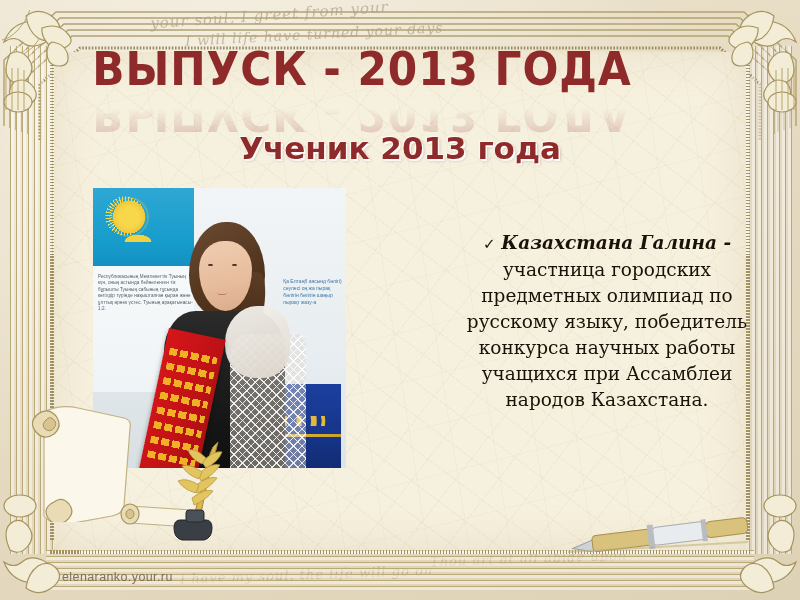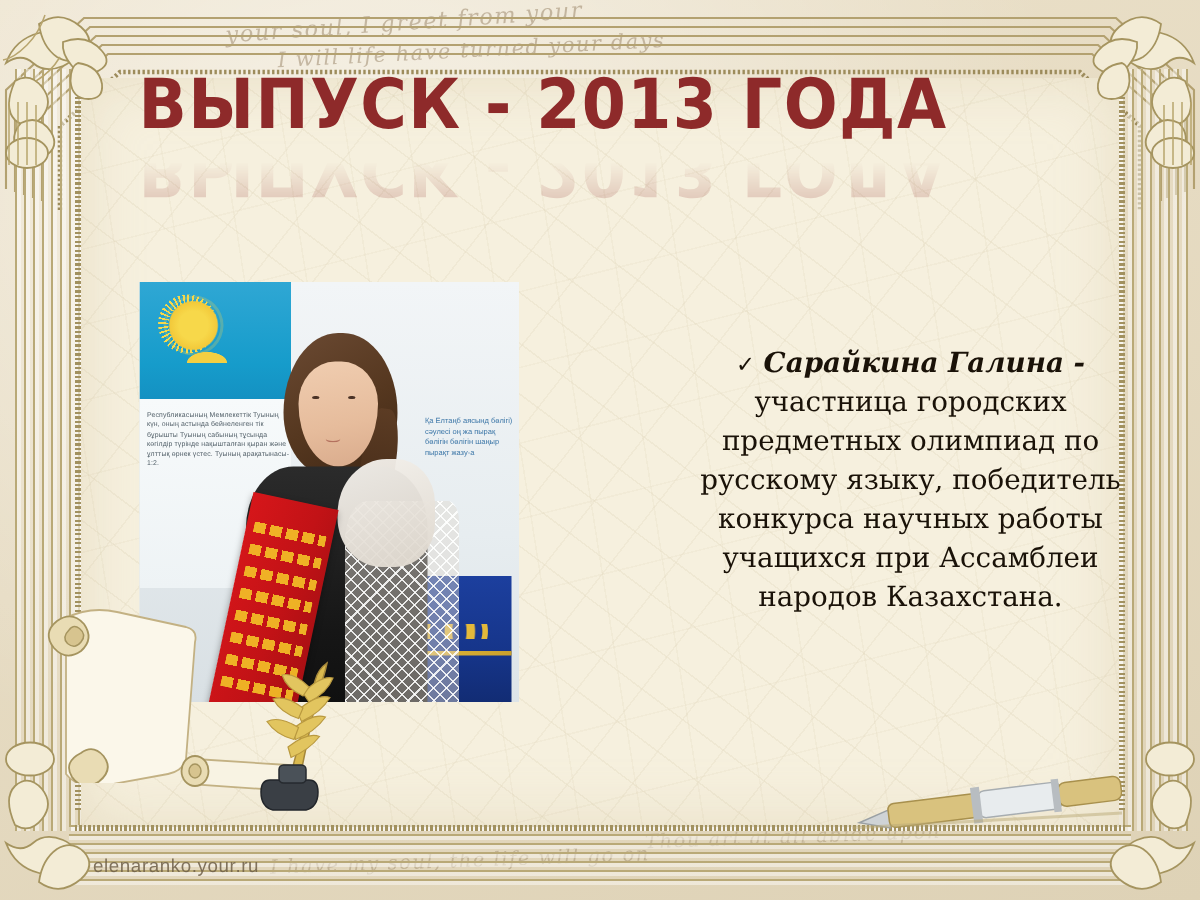--- a/index.html
+++ b/index.html
@@ -336,20 +336,21 @@
       <path d="M14,56 q10,-6 18,4 q8,10 0,20 q-9,10 -18,2 q-8,-8 0,-26 z"></path>
       <ellipse cx="24" cy="100" rx="16" ry="11"></ellipse>
     </g>
   </svg>
 
   <div class="title-wrap">
     <div class="title">ВЫПУСК - 2013 ГОДА</div>
     <div class="title-reflection">ВЫПУСК - 2013 ГОДА</div>
   </div>
 
+  <div class="subtitle">Ученик 2013 года</div>
 
   <div class="photo">
     <div class="ph-wallL"></div>
     <div class="ph-wallR"></div>
     <div class="ph-flag"></div>
     <div class="ph-sunrays"></div>
     <div class="ph-sun"></div>
     <div class="ph-eagle"></div>
     <div class="ph-poster"></div>
     <div class="ph-kaztext">Республикасының Мемлекеттік Туының күн, оның астында бейнеленген тік бұрышты Туының сабының тұсында көгілдір түрінде нақышталған қыран және ұлттық өрнек үстес. Туының арақатынасы- 1:2.</div>
@@ -365,21 +366,21 @@
     <div class="ph-lace"></div>
     <div class="ph-collar"></div>
     <div class="ph-ribbon"></div>
     <div class="ph-sash">
       <div class="ph-sash-text"></div>
     </div>
   </div>
 
   <div class="desc">
     <span class="check">✓</span>
-    <span class="lead">Сарайкина Галина -</span>
+    <span class="lead">Казахстана Галина -</span>
     <span>участница городских предметных олимпиад по русскому языку, победитель конкурса научных работы учащихся при Ассамблеи народов Казахстана.</span>
   </div>
 
   <svg class="deco scroll-big" viewBox="0 0 112 124">
     <path d="M20,14 q16,-8 34,-4 l46,10 q8,2 6,10 l-6,78 q-2,8 -12,10 l-44,8 q-16,2 -24,-8 z" fill="#fbf7ea" stroke="#c3b183" stroke-width="1.2"></path>
     <path d="M14,16 q-10,8 -2,18 q8,9 18,2 q9,-8 2,-18 q-8,-9 -18,-2 z" fill="#e9dcb4" stroke="#a5945f" stroke-width="1.2"></path>
     <path d="M22,22 q-5,5 -1,9 q5,4 9,-1 q4,-5 -1,-9 q-4,-3 -7,1 z" fill="#d7c48f" stroke="#a5945f" stroke-width="1"></path>
     <path d="M30,104 q-12,6 -6,16 q7,10 18,3 q10,-8 3,-17 q-7,-8 -15,-2 z" fill="#e9dcb4" stroke="#a5945f" stroke-width="1.2"></path>
   </svg>
 

